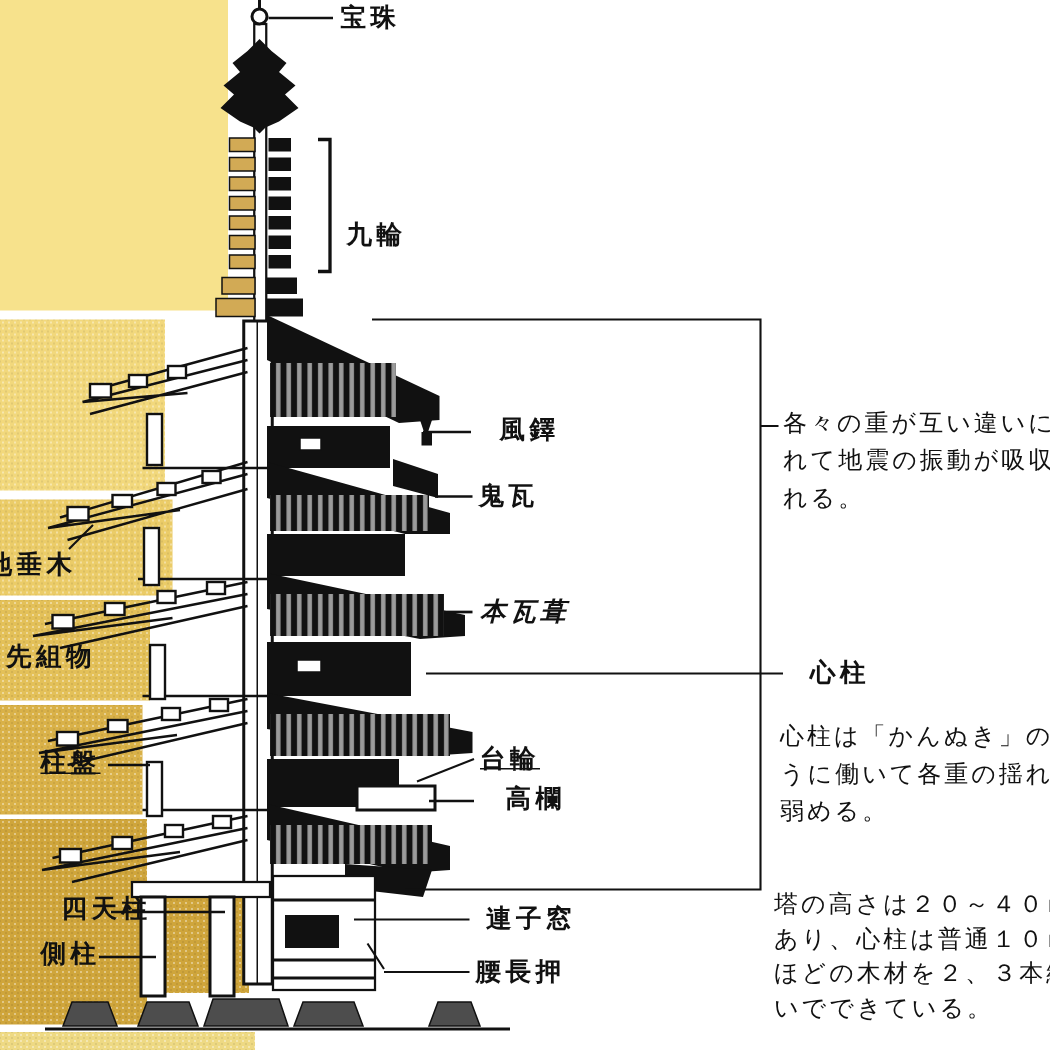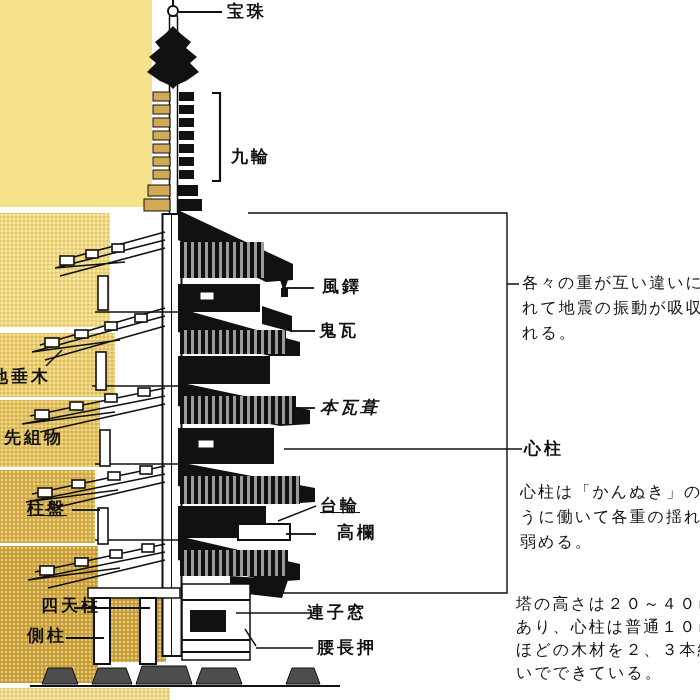--- a/index.html
+++ b/index.html
@@ -202,27 +202,27 @@
       <path class="ink" d="M46,366 L62,350" stroke-width="1.4"></path>
       <path class="ink" d="M72,510 L100,510"></path>
       <path class="ink" d="M74,608 L150,608"></path>
       <path class="ink" d="M66,638 L104,638"></path>
       <path class="ink" d="M248,213 L507,213 L507,593 L270,593 M507,284 L519,284" stroke-width="1.4"></path>
     </g>
   </svg>
 
   <div class="lbl" style="left:227px;top:3px;">宝珠</div>
   <div class="lbl" style="left:231px;top:119px;margin-top:29px;">九輪</div>
-  <div class="lbl" style="left:322px;top:278px;">風鐸</div>
+  <div class="lbl" style="left:333px;top:278px;">風鐸</div>
   <div class="lbl" style="left:319px;top:322px;">鬼瓦</div>
   <div class="lbl" style="left:320px;top:399px;font-style:italic;">本瓦葺</div>
-  <div class="lbl" style="left:524px;top:440px;">心柱</div>
+  <div class="lbl" style="left:540px;top:440px;">心柱</div>
   <div class="lbl" style="left:320px;top:497px;text-decoration:underline;">台輪</div>
   <div class="lbl" style="left:337px;top:524px;">高欄</div>
-  <div class="lbl" style="left:307px;top:604px;">連子窓</div>
+  <div class="lbl" style="left:324px;top:604px;">連子窓</div>
   <div class="lbl" style="left:317px;top:639px;">腰長押</div>
   <div class="lbl" style="left:-9px;top:368px;">地垂木</div>
   <div class="lbl" style="left:4px;top:429px;">先組物</div>
   <div class="lbl" style="left:27px;top:500px;text-decoration:underline;">柱盤</div>
   <div class="lbl" style="left:7px;top:597px;padding-left:34px;">四天柱</div>
   <div class="lbl" style="left:27px;top:627px;text-align:center;">側柱</div>
 
   <div class="note" style="left:522px;top:270px;">
     <span>各々の重が互い違いに揺</span>
     <span>れて地震の振動が吸収さ</span>

